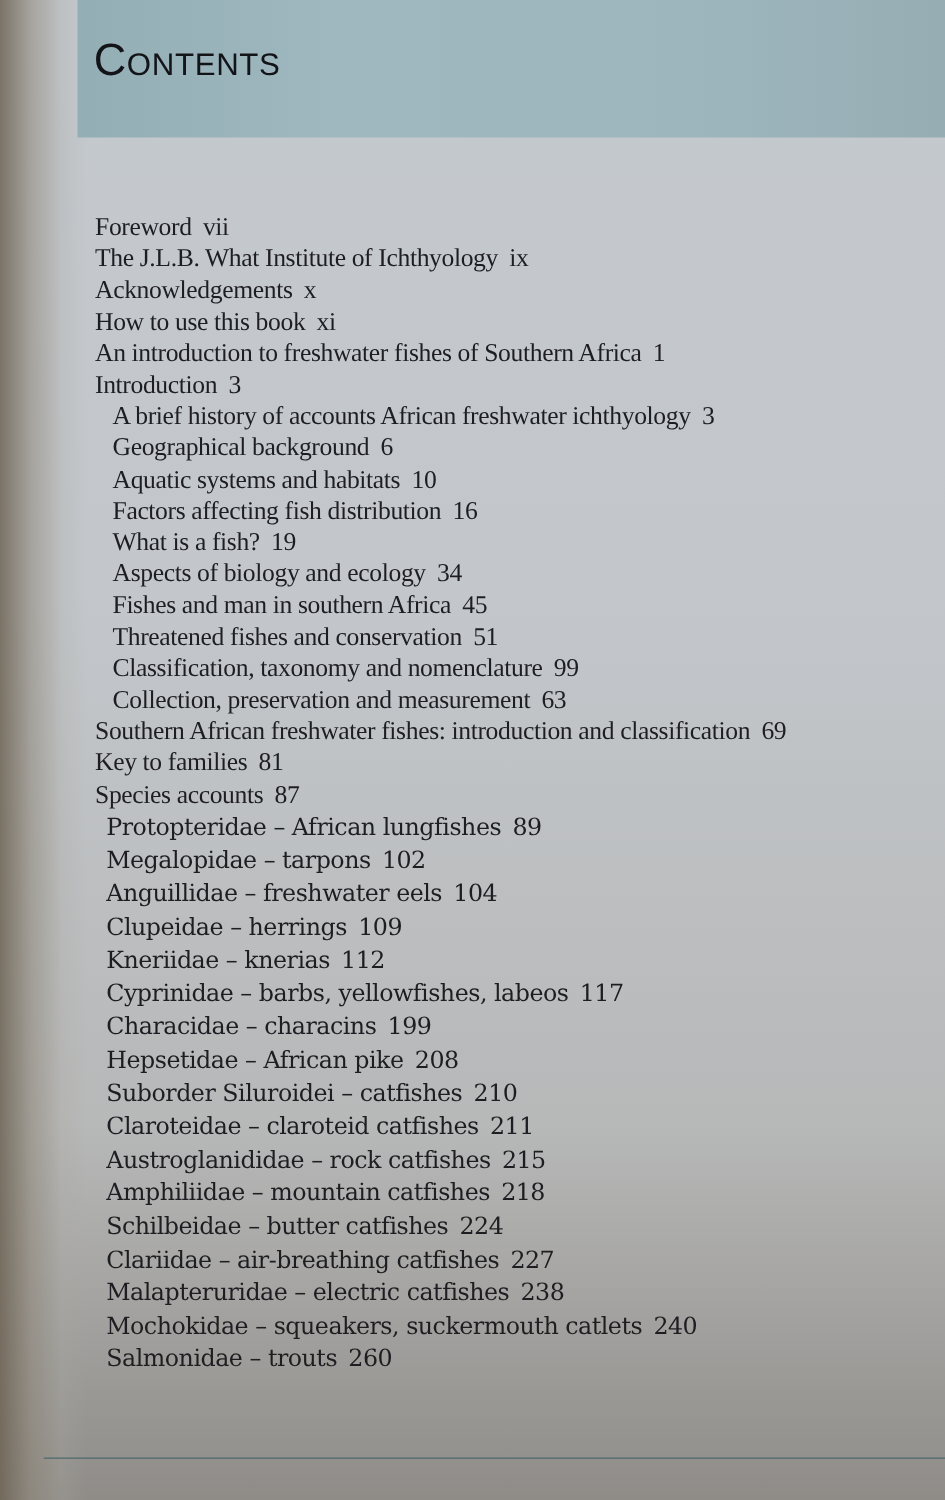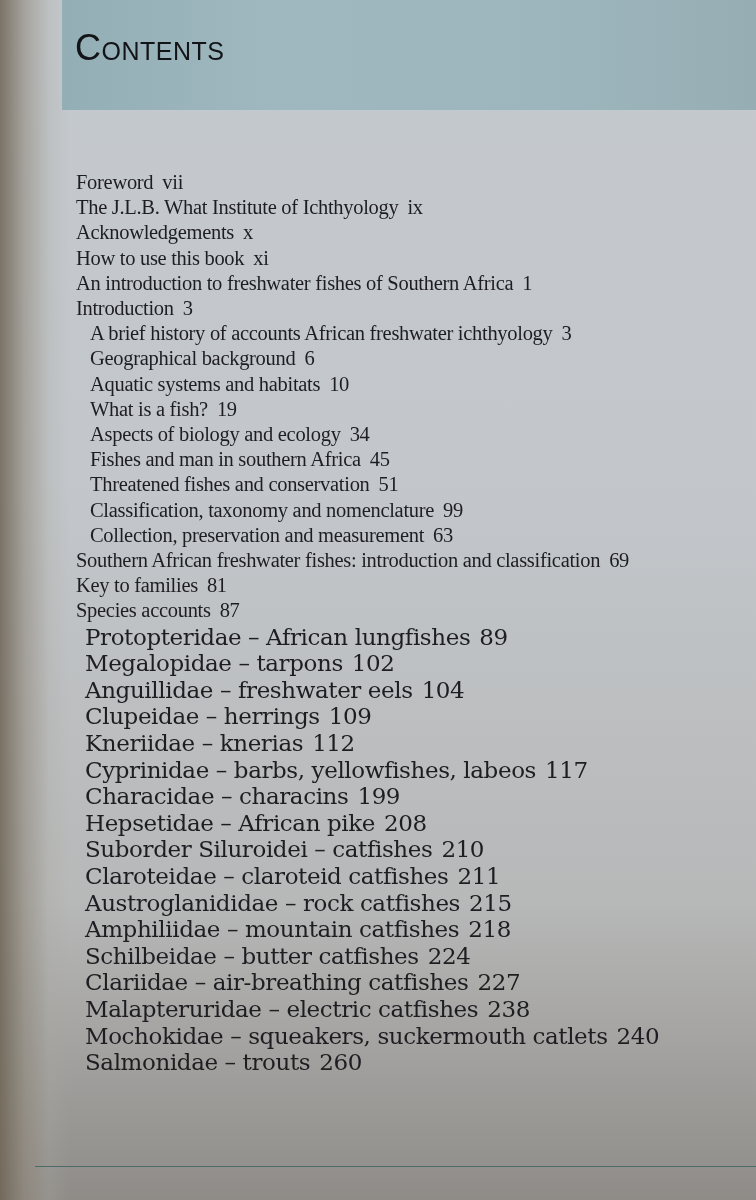--- a/index.html
+++ b/index.html
@@ -60,21 +60,21 @@
       white-space: nowrap;
       margin: 0;
       padding: 0;
     }
     .toc li.lvl2 {
       padding-left: 14px;
     }
     .toc li.species {
       padding-left: 9px;
       font-family: "DejaVu Serif", "Liberation Serif", serif;
-      font-size: 23px;
+      font-size: 19px;
       letter-spacing: -0.4px;
       line-height: 26.6px;
     }
     .toc .page-num {
       margin-left: 9px;
     }
     .bottom-rule {
       position: absolute;
       left: 35px;
       top: 1166px;
@@ -96,20 +96,21 @@
   <li><span>Foreword</span><span class="page-num">vii</span></li>
   <li><span>The J.L.B. What Institute of Ichthyology</span><span class="page-num">ix</span></li>
   <li><span>Acknowledgements</span><span class="page-num">x</span></li>
   <li><span>How to use this book</span><span class="page-num">xi</span></li>
   <li><span>An introduction to freshwater fishes of Southern Africa</span><span class="page-num">1</span></li>
   <li><span>Introduction</span><span class="page-num">3</span></li>
 
   <li class="lvl2"><span>A brief history of accounts African freshwater ichthyology</span><span class="page-num">3</span></li>
   <li class="lvl2"><span>Geographical background</span><span class="page-num">6</span></li>
   <li class="lvl2"><span>Aquatic systems and habitats</span><span class="page-num">10</span></li>
+  <li class="lvl2"><span>Factors affecting fish distribution</span><span class="page-num">16</span></li>
   <li class="lvl2"><span>What is a fish?</span><span class="page-num">19</span></li>
   <li class="lvl2"><span>Aspects of biology and ecology</span><span class="page-num">34</span></li>
   <li class="lvl2"><span>Fishes and man in southern Africa</span><span class="page-num">45</span></li>
   <li class="lvl2"><span>Threatened fishes and conservation</span><span class="page-num">51</span></li>
   <li class="lvl2"><span>Classification, taxonomy and nomenclature</span><span class="page-num">99</span></li>
   <li class="lvl2"><span>Collection, preservation and measurement</span><span class="page-num">63</span></li>
 
   <li><span>Southern African freshwater fishes: introduction and classification</span><span class="page-num">69</span></li>
   <li><span>Key to families</span><span class="page-num">81</span></li>
   <li><span>Species accounts</span><span class="page-num">87</span></li>

